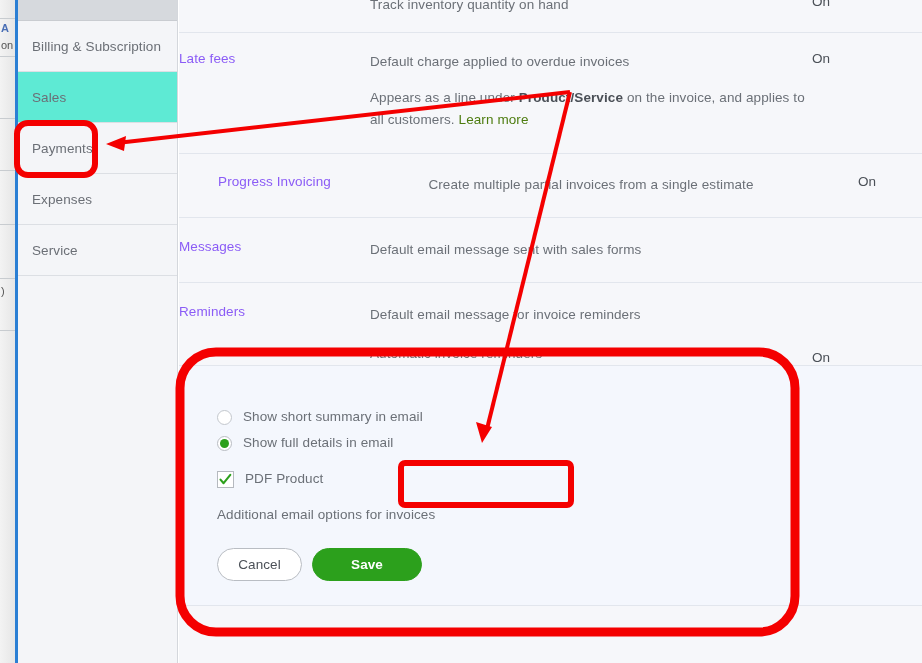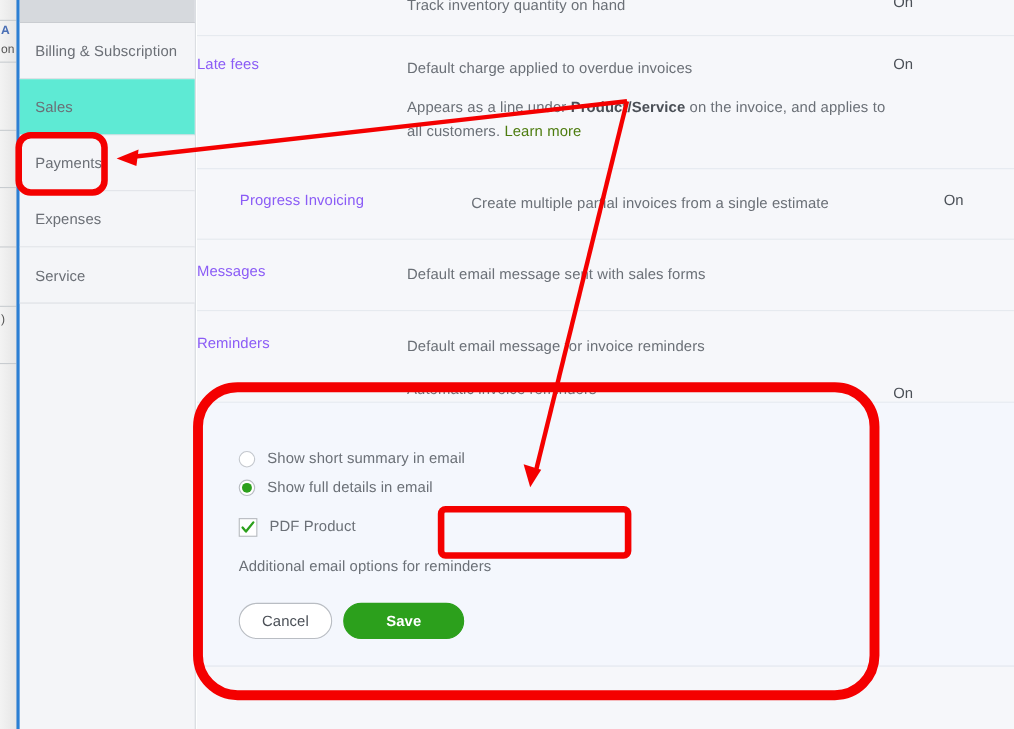--- a/index.html
+++ b/index.html
@@ -254,21 +254,21 @@
 
           <div class="checkrow">
             <span class="checkbox">
               <svg width="13" height="13" viewBox="0 0 13 13" aria-hidden="true">
                 <path d="M1.5 6.6 L4.6 10.2 L11.3 1.9" stroke="#2ca01c" stroke-width="2.1" fill="none" stroke-linecap="round" stroke-linejoin="round"></path>
               </svg>
             </span>
             <span>PDF Product</span>
           </div>
 
-          <div class="addl">Additional email options for reminders</div>
+          <div class="addl">Additional email options for invoices</div>
 
 
           <div class="btnrow">
             <div class="btn btn-cancel">Cancel</div>
             <div class="btn btn-save">Save</div>
           </div>
         </div>
       </div>
       <div class="r-state"></div>
     </div>

